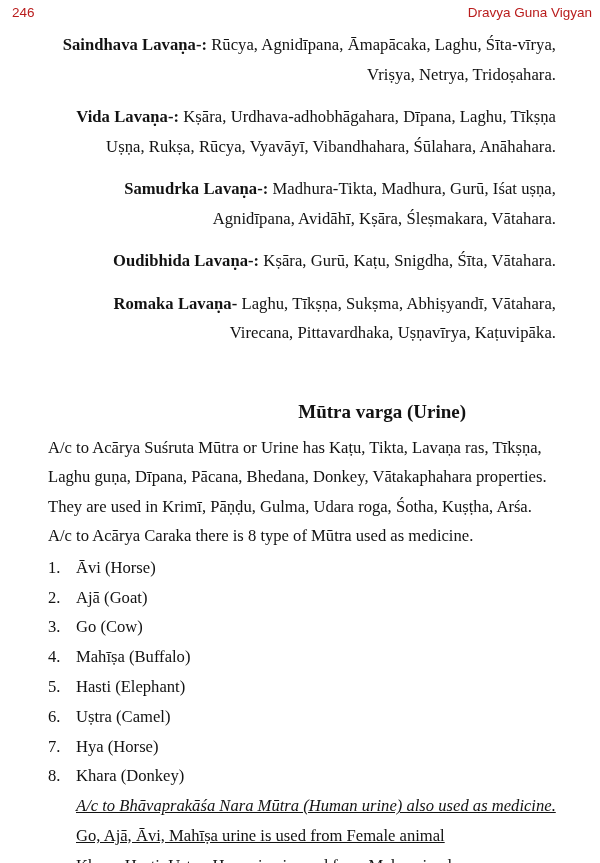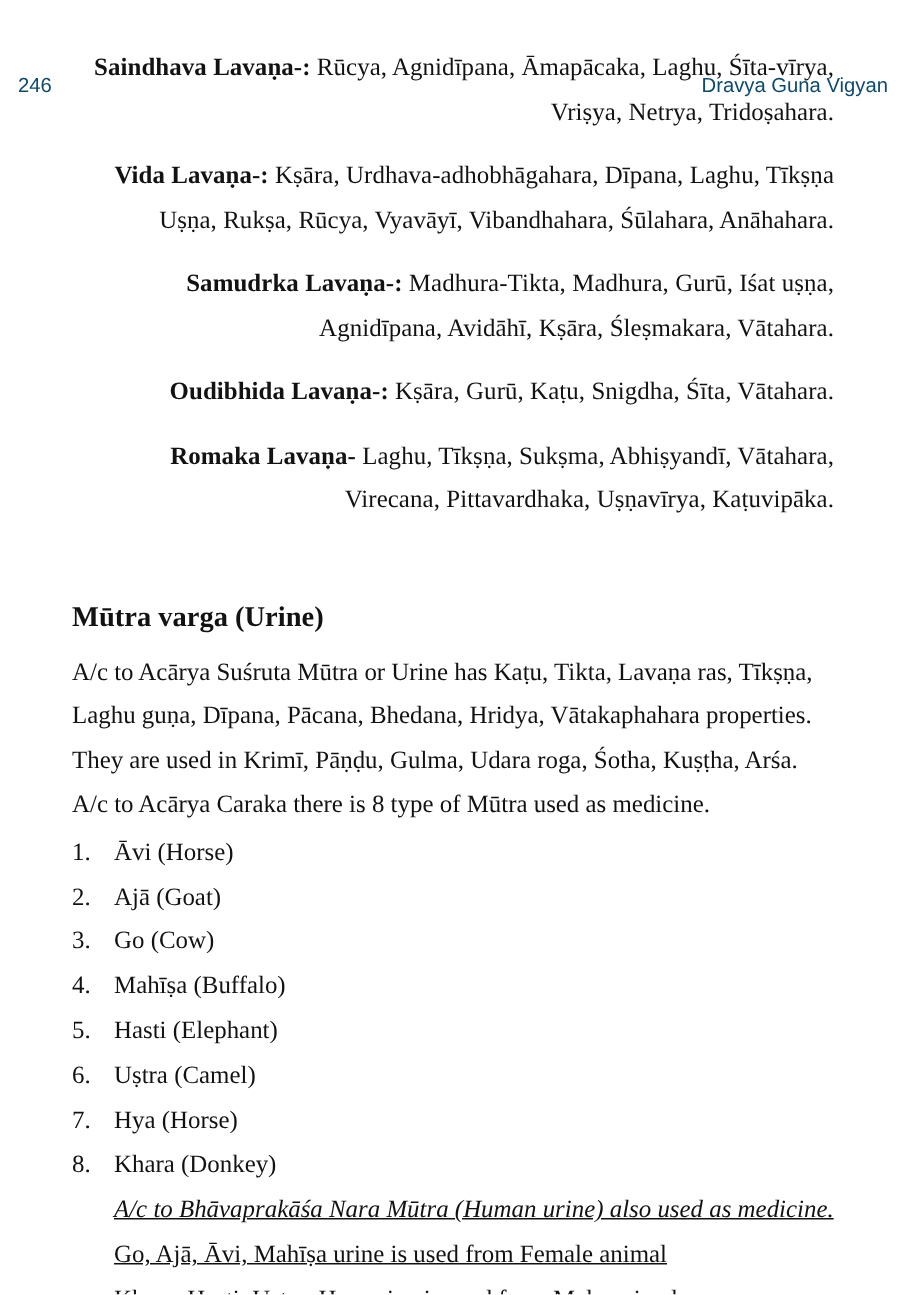--- a/index.html
+++ b/index.html
@@ -20,22 +20,21 @@
   
   .runhead {
     position: absolute;
     top: 0px;
     left: 0px;
     right: 0px;
     height: 26px;
     font-family: "Liberation Sans", "DejaVu Sans", sans-serif;
     font-size: 13.5px;
     line-height: 26px;
-    color: #0c4a6e;
-    margin-top: 44px;
+    color: #b91c1c;
   }
   .runhead .folio {
     position: absolute;
     left: 12px;
     top: 0;
   }
   .runhead .booktitle {
     position: absolute;
     right: 8px;
     top: 0;
@@ -63,21 +62,21 @@
 
   .gap-after-salts {
     height: 36px;
   }
 
   .section-heading {
     margin: 0 0 6px 0;
     font-size: 19px;
     font-weight: bold;
     line-height: 30px;
-    text-align: left;
+    text-align: right;
     padding-right: 90px;
   }
 
   .tight {
     margin: 0;
     font-size: 16.6px;
     line-height: 29.6px;
     white-space: nowrap;
   }
 
@@ -135,21 +134,21 @@
 
     <p class="para"><span class="term">Oudibhida Lavaṇa-:</span><span> Kṣāra, Gurū, Kaṭu, Snigdha, Śīta, Vātahara.</span></p>
 
     <p class="para"><span class="term">Romaka Lavaṇa-</span><span> Laghu, Tīkṣṇa, Sukṣma, Abhiṣyandī, Vātahara, Virecana, Pittavardhaka, Uṣṇavīrya, Kaṭuvipāka.</span></p>
 
     <div class="gap-after-salts"></div>
 
     <h2 class="section-heading">Mūtra varga (Urine)</h2>
 
     <p class="tight">A/c to Acārya Suśruta Mūtra or Urine has Kaṭu, Tikta, Lavaṇa ras, Tīkṣṇa,</p>
-    <p class="tight">Laghu guṇa, Dīpana, Pācana, Bhedana, Hridya, Vātakaphahara properties.</p>
+    <p class="tight">Laghu guṇa, Dīpana, Pācana, Bhedana, Donkey, Vātakaphahara properties.</p>
     <p class="tight">They are used in Krimī, Pāṇḍu, Gulma, Udara roga, Śotha, Kuṣṭha, Arśa.</p>
     <p class="tight">A/c to Acārya Caraka there is 8 type of Mūtra used as medicine.</p>
 
     <ol class="numlist">
       <li><span class="num">1.</span><span>Āvi (Horse)</span></li>
       <li><span class="num">2.</span><span>Ajā (Goat)</span></li>
       <li><span class="num">3.</span><span>Go (Cow)</span></li>
       <li><span class="num">4.</span><span>Mahīṣa (Buffalo)</span></li>
       <li><span class="num">5.</span><span>Hasti (Elephant)</span></li>
       <li><span class="num">6.</span><span>Uṣtra (Camel)</span></li>

